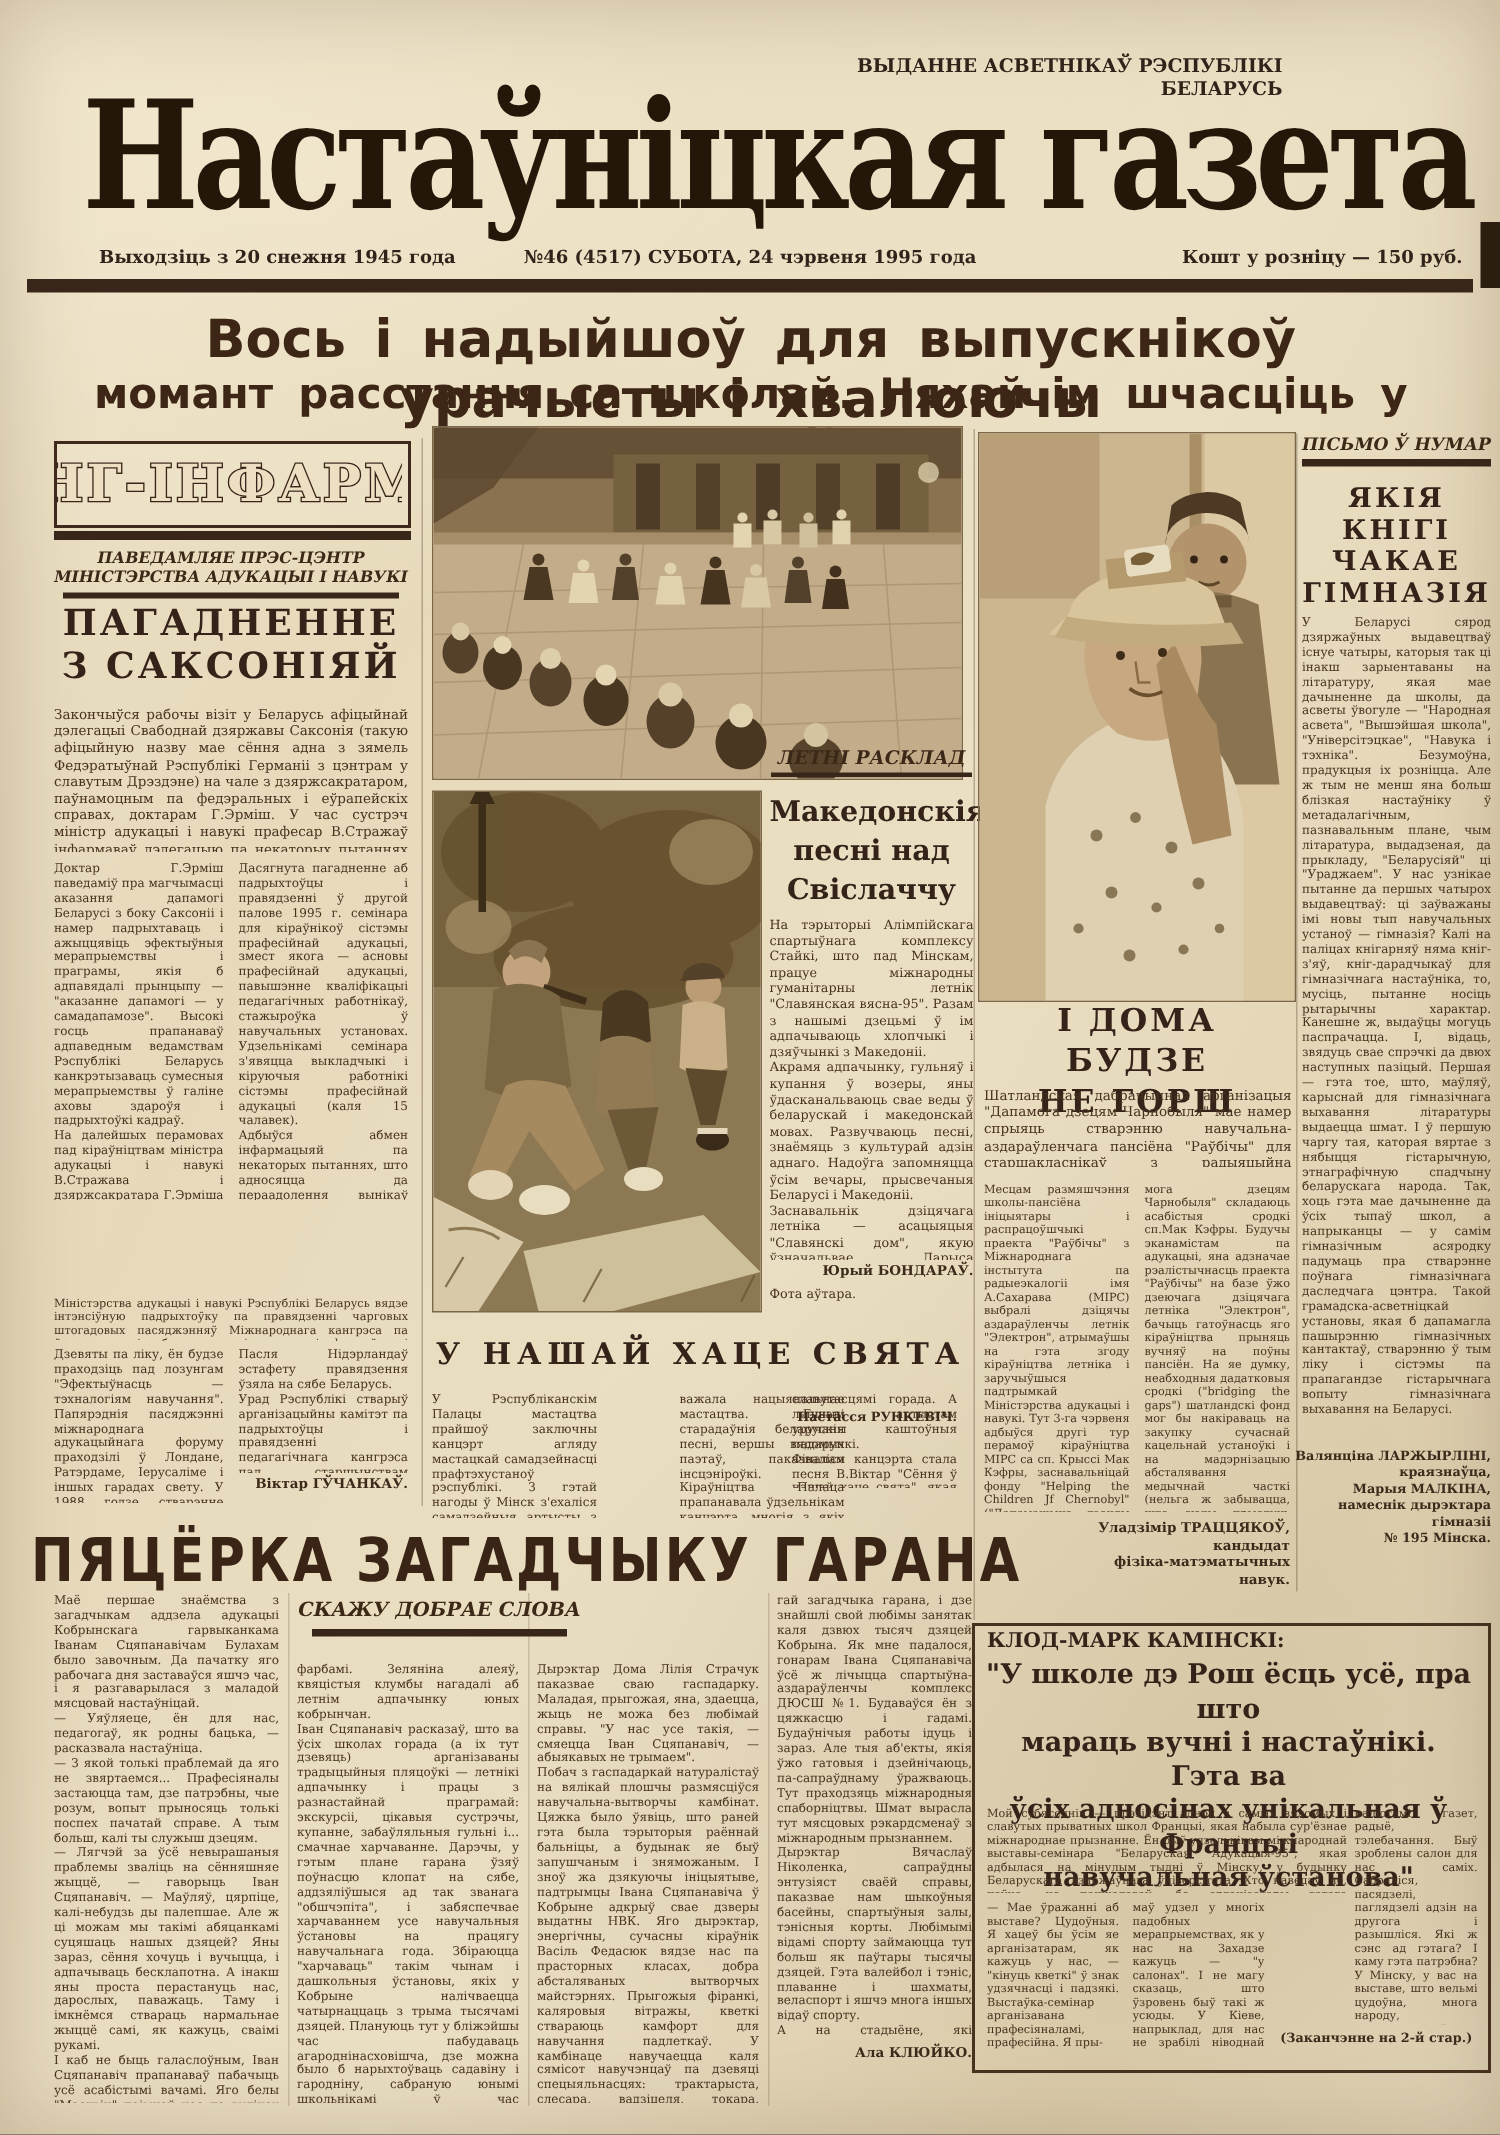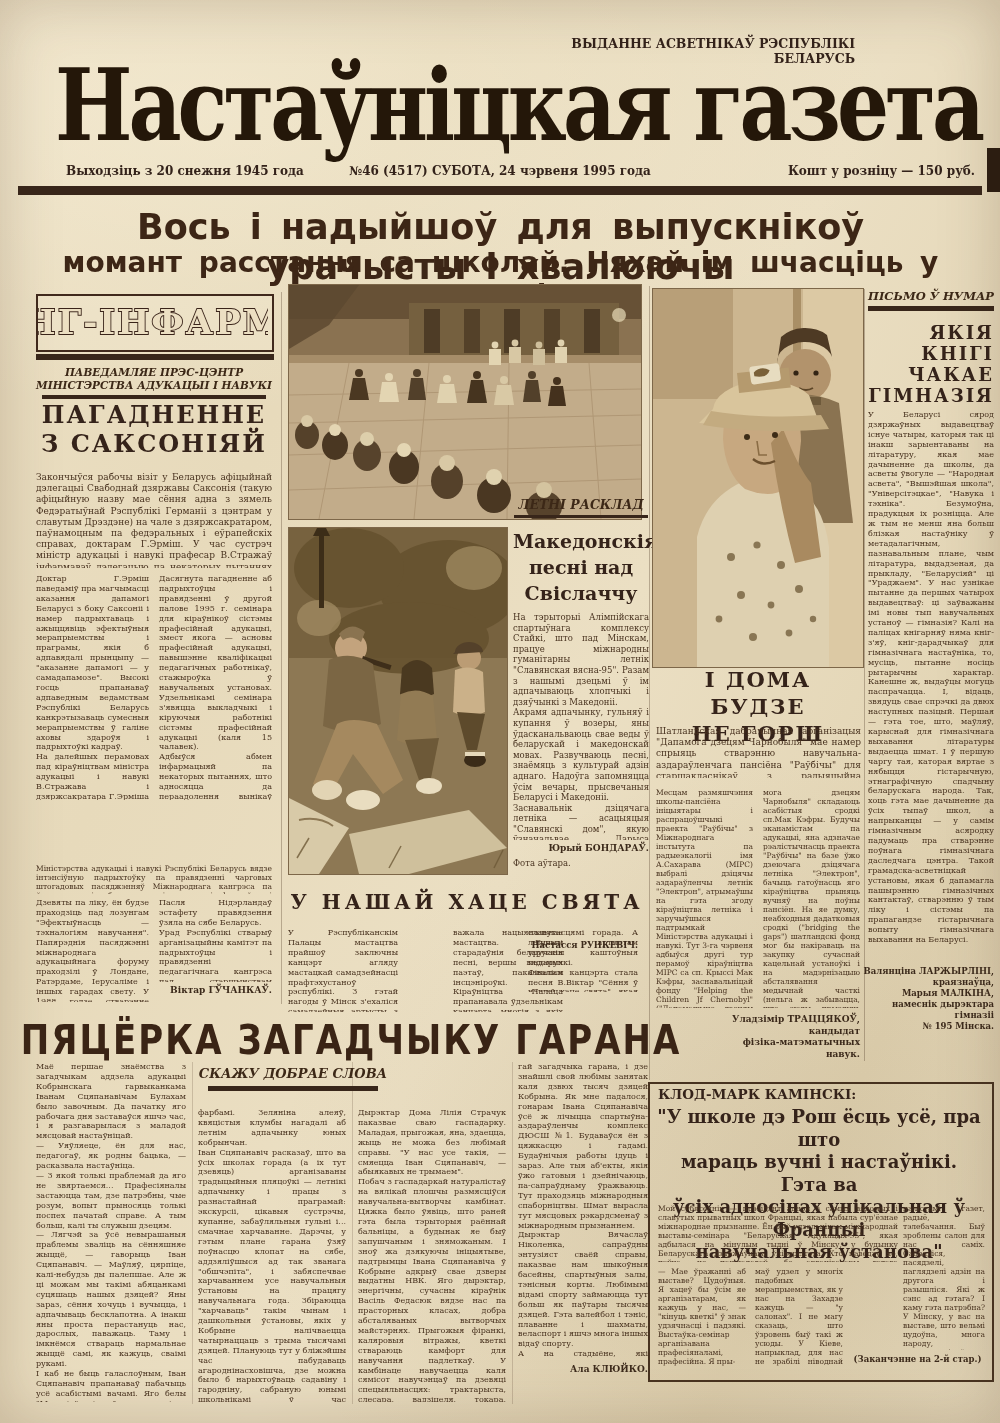--- a/index.html
+++ b/index.html
@@ -280,21 +280,21 @@
         <circle cx="94" cy="148" r="3" fill="#3d2c18"></circle>
           <circle cx="122" cy="146" r="3" fill="#3d2c18"></circle>
         <path d="M100 170 q10 8 22 2" stroke="#6b4f2d" stroke-width="2.4" fill="none"></path>
         <path d="M104 152 l2 14 8 0" stroke="#8a6c44" stroke-width="1.6" fill="none"></path>
       </g>
     </svg>
   </div>
 
   <div class="abs kick" style="left:868px;top:289px;width:126px;font-size:11.5px;text-align:center;">ПІСЬМО Ў НУМАР</div>
   <div class="abs rule" style="left:868px;top:306px;width:126px;height:5px;"></div>
-  <div class="abs hl" style="left:868px;top:322px;width:126px;font-size:18px;line-height:21px;letter-spacing:2px;text-align:right;">ЯКІЯ
+  <div class="abs hl" style="left:868px;top:322px;width:126px;font-size:18px;line-height:21px;letter-spacing:2px;">ЯКІЯ
 КНІГІ
 ЧАКАЕ
 ГІМНАЗІЯ</div>
   <div class="abs jt t8" style="left:868px;top:410px;width:126px;height:548px;">У Беларусі сярод дзяржаўных выдавецтваў існуе чатыры, каторыя так ці інакш зарыентаваны на літаратуру, якая мае дачыненне да школы, да асветы ўвогуле — "Народная асвета", "Вышэйшая школа", "Універсітэцкае", "Навука і тэхніка". Безумоўна, прадукцыя іх розніцца. Але ж тым не менш яна больш блізкая настаўніку ў метадалагічным, пазнавальным плане, чым літаратура, выдадзеная, да прыкладу, "Беларусіяй" ці "Ураджаем". У нас узнікае пытанне да першых чатырох выдавецтваў: ці заўважаны імі новы тып навучальных устаноў — гімназія? Калі на паліцах кнігарняў няма кніг-з'яў, кніг-дарадчыкаў для гімназічнага настаўніка, то, мусіць, пытанне носіць рытарычны характар. Канешне ж, выдаўцы могуць паспрачацца. І, відаць, звядуць свае спрэчкі да двюх наступных пазіцый. Першая — гэта тое, што, маўляў, карыснай для гімназічнага выхавання літаратуры выдаецца шмат. І ў першую чаргу тая, каторая вяртае з нябыцця гістарычную, этнаграфічную спадчыну беларускага народа. Так, хоць гэта мае дачыненне да ўсіх тыпаў школ, а напрыканцы — у самім гімназічным асяродку падумаць пра стварэнне поўнага гімназічнага даследчага цэнтра. Такой грамадска-асветніцкай установы, якая б дапамагла пашырэнню гімназічных кантактаў, стварэнню ў тым ліку і сістэмы па прапагандзе гістарычнага вопыту гімназічнага выхавання на Беларусі.</div>
   <div class="abs byl" style="left:860px;top:966px;width:134px;font-size:8.5px;line-height:11px;font-weight:bold;">Валянціна ЛАРЖЫРЛІНІ,
 краязнаўца,
 Марыя МАЛКІНА,
 намеснік дырэктара гімназіі
 № 195 Мінска.</div>
 

